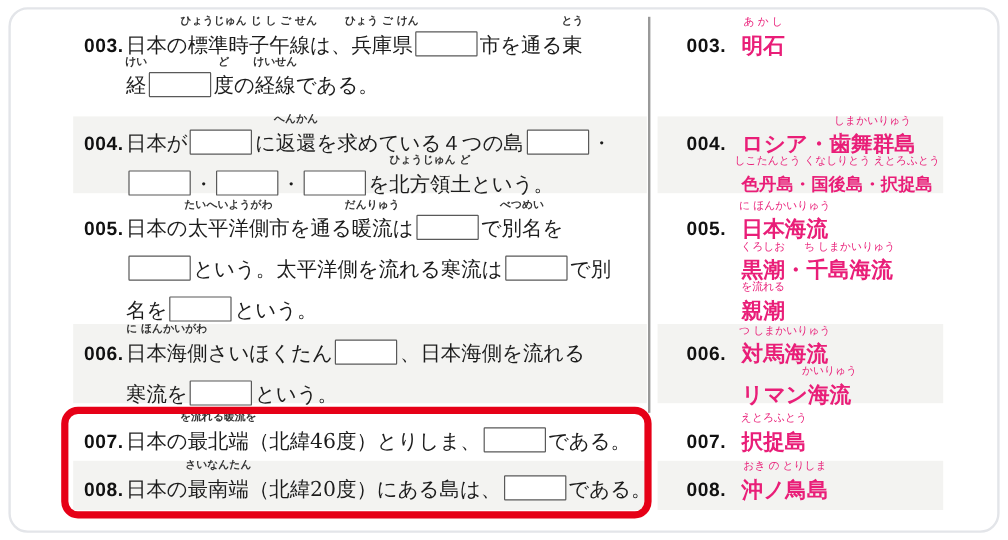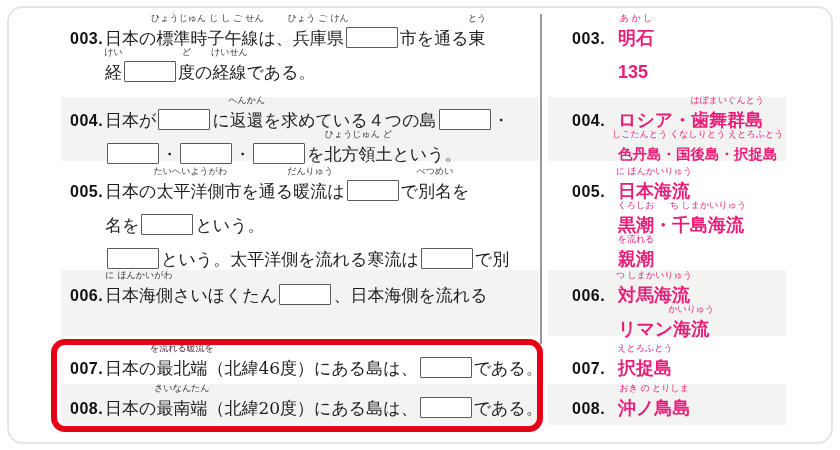--- a/index.html
+++ b/index.html
@@ -43,21 +43,21 @@
   }
   .answer-row .body{
     left:70px;width:168px;
     font-size:18px;font-weight:bold;color:var(--answer_pink);
     font-family:"Liberation Sans","DejaVu Sans",sans-serif;
   }
   .line{line-height:34px;height:34px;white-space:nowrap;}
   .rb{position:relative;display:inline-block;}
   .rt{
     position:absolute;top:-7px;left:50%;transform:translateX(-50%);
-    font-size:9px;line-height:1;white-space:nowrap;font-weight:normal;
+    font-size:9px;line-height:1;white-space:nowrap;font-weight:bold;
   }
   .question-row .rt{color:#333;}
   .answer-row .rt{color:var(--answer_pink);font-weight:normal;}
   .blank{
     display:inline-block;width:50px;height:19px;background:#fff;
     border:1.5px solid var(--box_border);border-radius:1px;
     vertical-align:-4px;margin:0 2px;
   }
   .red-box{
     position:absolute;left:42px;top:331px;width:492px;height:93px;
@@ -82,55 +82,55 @@
         <span class="num" style="top: 15px;">004.</span>
         <div class="body" style="padding-top: 6px;">
           <div class="line"><span>日本が</span><span class="blank"></span><span>に</span><span class="rb">返還<span class="rt">へんかん</span></span><span>を求めている４つの島</span><span class="blank"></span><span>・</span></div>
           <div class="line"><span class="blank"></span><span>・</span><span class="blank"></span><span>・</span><span class="blank"></span><span>を</span><span class="rb">北方領土<span class="rt">ひょうじゅん ど</span></span><span>という。</span></div>
         </div>
       </div>
       <div class="row question-row" style="top: 153px; height: 109px;">
         <span class="num" style="top: 22px;">005.</span>
         <div class="body" style="padding-top: 13px;">
           <div class="line"><span>日本の</span><span class="rb">太平洋側<span class="rt">たいへいようがわ</span></span><span>市を通る</span><span class="rb">暖流<span class="rt">だんりゅう</span></span><span>は</span><span class="blank"></span><span>で</span><span class="rb">別名<span class="rt">べつめい</span></span><span>を</span></div>
+          <div class="line"><span class="blank"></span><span>という。太平洋側を流れる寒流は</span><span class="blank"></span><span>で別</span></div>
           <div class="line"><span>名を</span><span class="blank"></span><span>という。</span></div>
-          <div class="line"><span class="blank"></span><span>という。太平洋側を流れる寒流は</span><span class="blank"></span><span>で別</span></div>
         </div>
       </div>
       <div class="row question-row shaded" style="top: 262px; height: 66px;">
         <span class="num" style="top: 17px;">006.</span>
         <div class="body" style="padding-top: 8px;">
           <div class="line"><span class="rb">日本海側<span class="rt">に ほんかいがわ</span></span><span>さいほくたん</span><span class="blank"></span><span>、日本海側を流れる</span></div>
+          <div class="line"><span>寒流を</span><span class="blank"></span><span>という。</span></div>
         </div>
       </div>
       <div class="row question-row" style="top: 337px; height: 39px;">
         <span class="num" style="top: 15px;">007.</span>
         <div class="body" style="padding-top: 6px;">
-          <div class="line"><span>日本の</span><span class="rb">最北端<span class="rt">を流れる暖流を</span></span><span>（北緯46度）にある島は、</span><span class="blank"></span><span>である。</span></div>
+          <div class="line"><span>日本の</span><span class="rb">最北端<span class="rt">を流れる暖流を</span></span><span>（北緯46度）とりしま、</span><span class="blank"></span><span>である。</span></div>
         </div>
       </div>
       <div class="row question-row shaded" style="top: 376px; height: 41px;">
         <span class="num" style="top: 16px;">008.</span>
         <div class="body" style="padding-top: 7px;">
           <div class="line"><span>日本の</span><span class="rb">最南端<span class="rt">さいなんたん</span></span><span>（北緯20度）にある島は、</span><span class="blank"></span><span>である。</span></div>
         </div>
       </div>
     </div>
   <div>
       <div class="row answer-row" style="top: 0px; height: 89px;">
         <span class="num" style="top: 22px;">003.</span>
         <div class="body" style="padding-top: 13px;">
           <div class="line"><span class="rb">明石<span class="rt">あ か し</span></span></div>
-          <div class="line"><span>135</span></div>
         </div>
       </div>
       <div class="row answer-row shaded" style="top: 89px; height: 64px;">
         <span class="num" style="top: 15px;">004.</span>
         <div class="body" style="padding-top: 6px;">
-          <div class="line"><span>ロシア・</span><span class="rb">歯舞群島<span class="rt">はぼまいぐんとう</span></span></div>
+          <div class="line"><span>ロシア・</span><span class="rb">歯舞群島<span class="rt">しまかいりゅう</span></span></div>
           <div class="line" style="font-size: 14.5px;"><span class="rb">色丹島<span class="rt">しこたんとう</span></span><span>・</span><span class="rb">国後島<span class="rt">くなしりとう</span></span><span>・</span><span class="rb">択捉島<span class="rt">えとろふとう</span></span></div>
         </div>
       </div>
       <div class="row answer-row" style="top: 153px; height: 109px;">
         <span class="num" style="top: 22px;">005.</span>
         <div class="body" style="padding-top: 13px;">
           <div class="line"><span class="rb">日本海流<span class="rt">に ほんかいりゅう</span></span></div>
           <div class="line"><span class="rb">黒潮<span class="rt">くろしお</span></span><span>・</span><span class="rb">千島海流<span class="rt">ち しまかいりゅう</span></span></div>
           <div class="line"><span class="rb">親潮<span class="rt">を流れる</span></span></div>
         </div>

